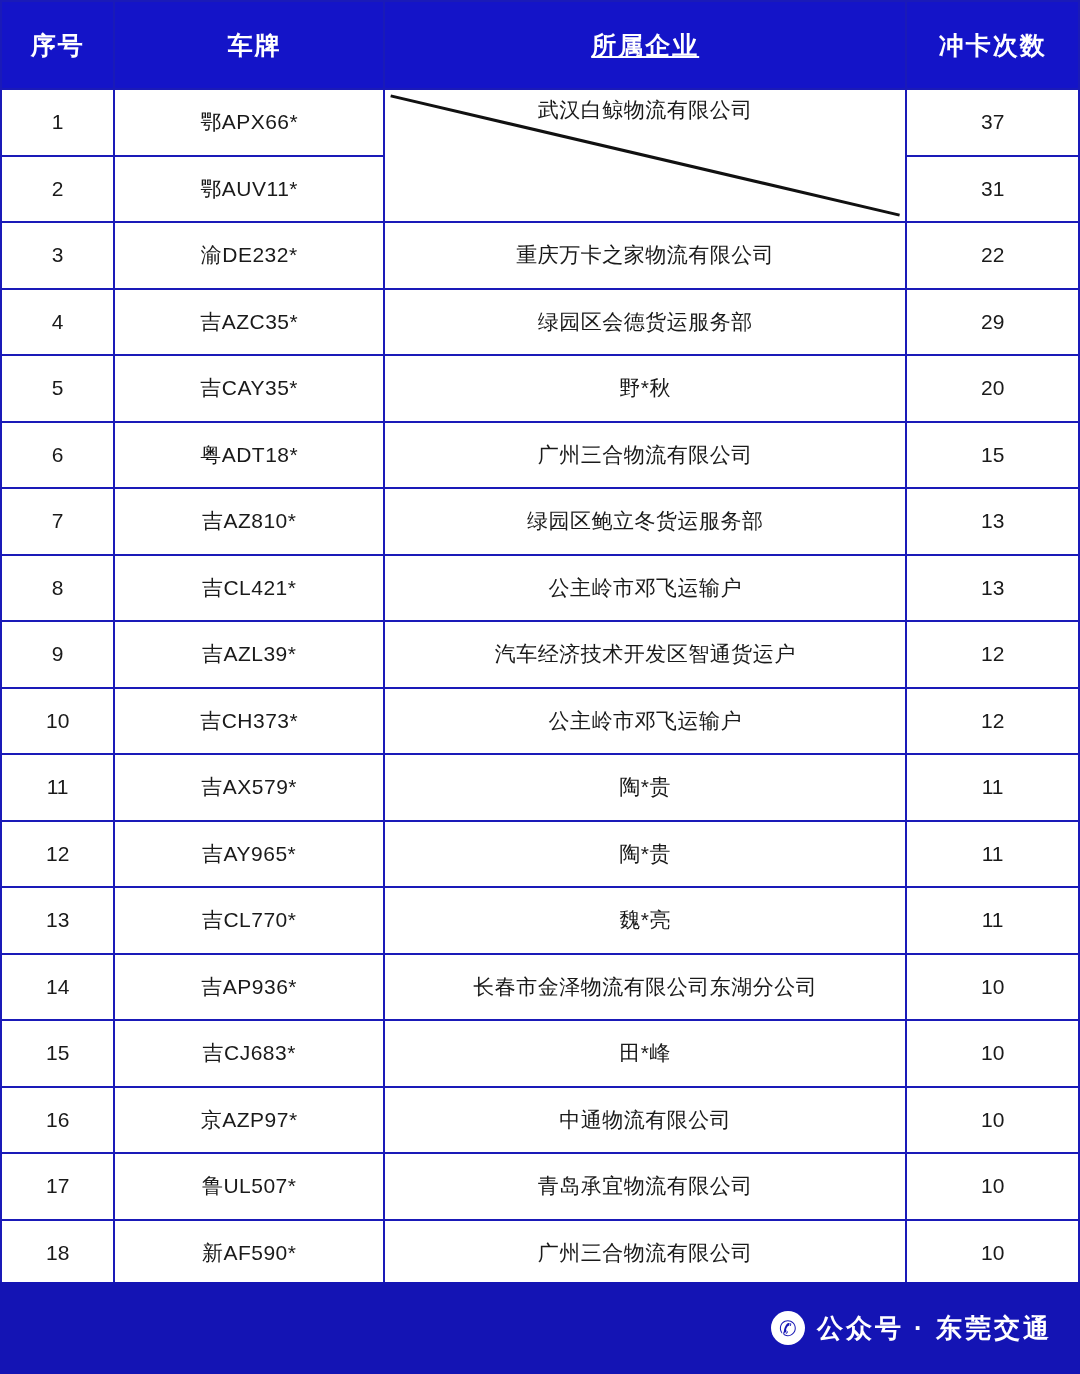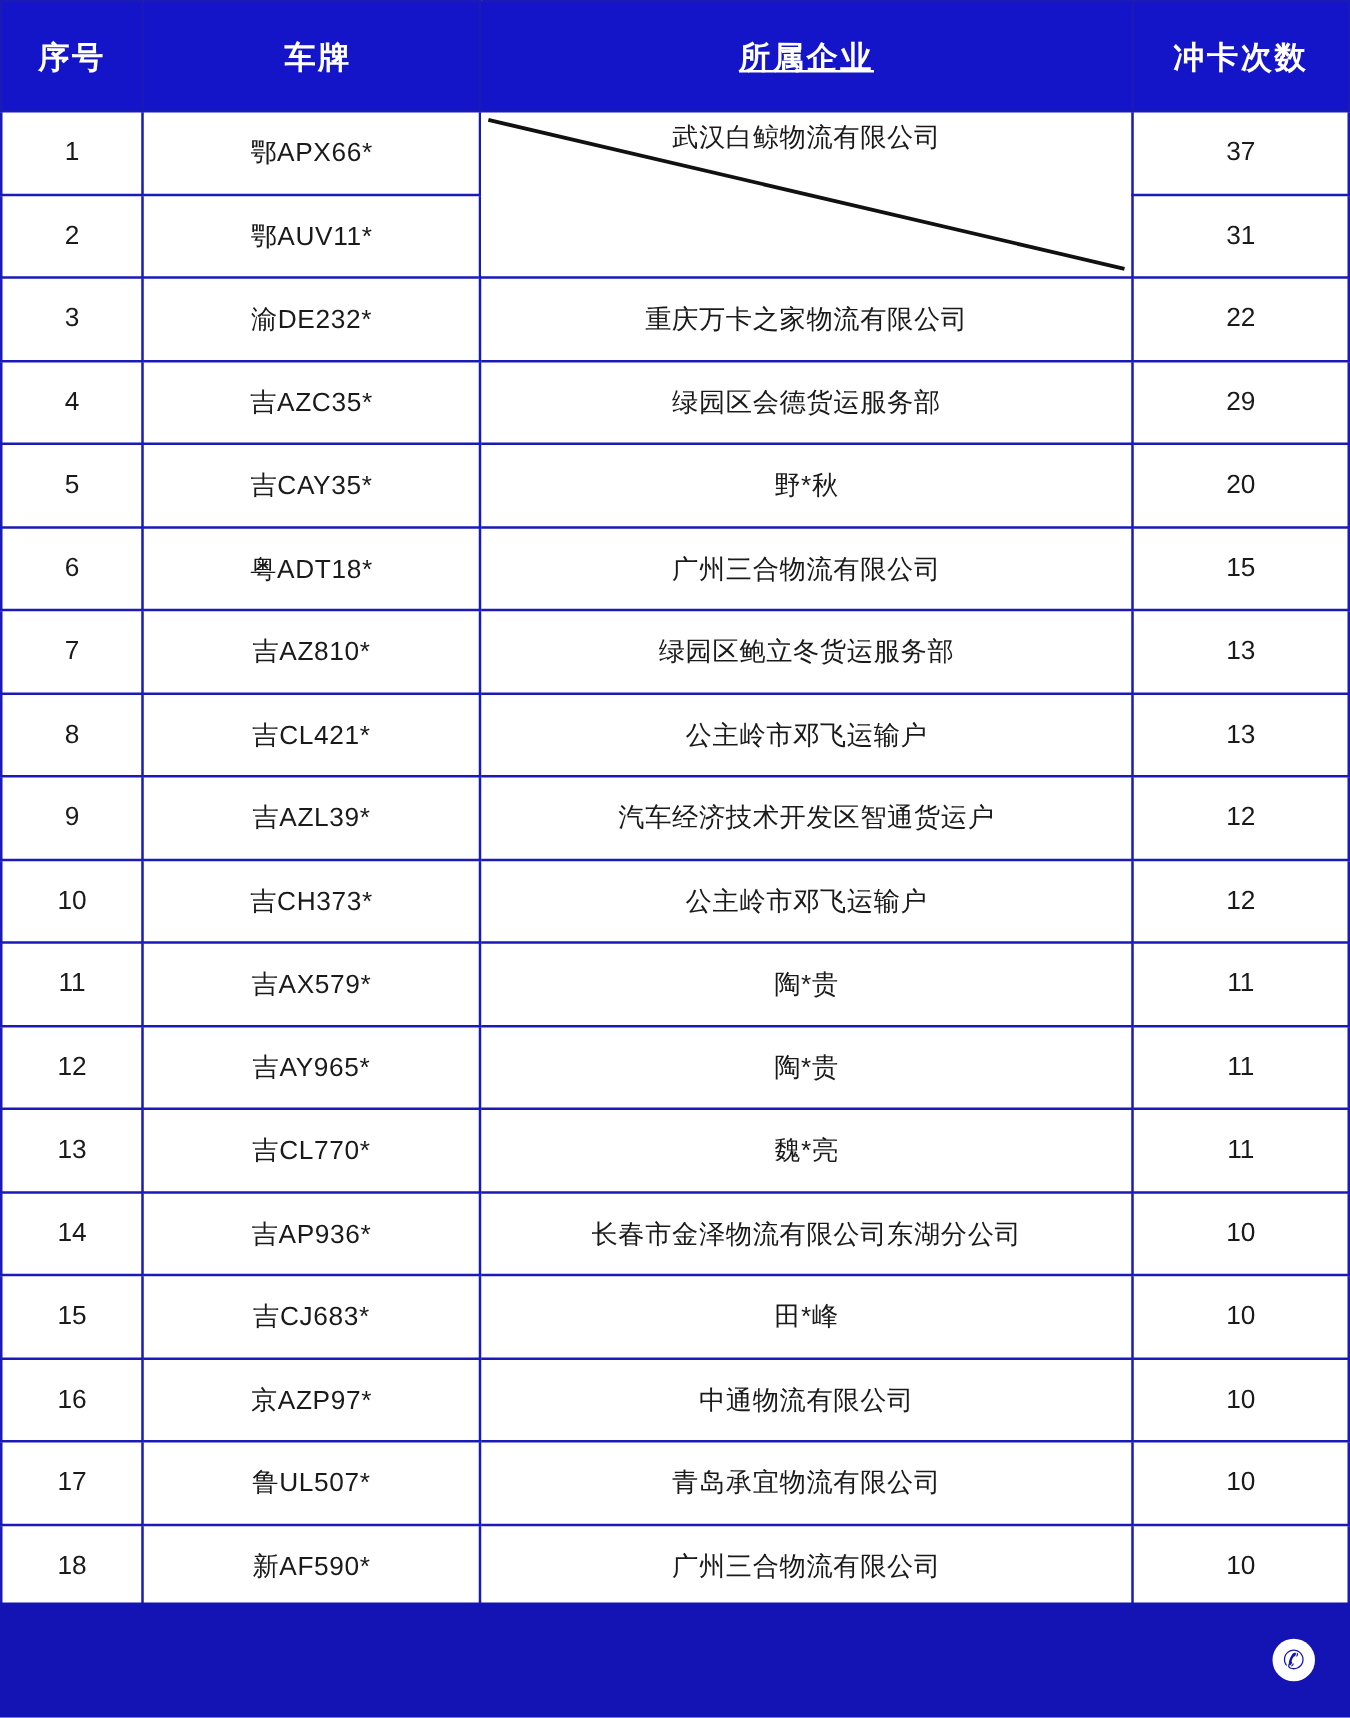--- a/index.html
+++ b/index.html
@@ -11,21 +11,21 @@
     height: 1374px;
     background: #ffffff;
     font-family: "Liberation Sans", "DejaVu Sans", sans-serif;
     color: #111111;
     overflow: hidden;
   }
   .page {
     position: relative;
     width: 1080px;
     height: 1374px;
-    background: #bef264;
+    background: #be185d;
     box-sizing: border-box;
   }
   table.data-table {
     border-collapse: collapse;
     width: 1080px;
     table-layout: fixed;
     background: #ffffff;
   }
   table.data-table th,
   table.data-table td {
@@ -44,21 +44,21 @@
   }
   table.data-table tbody td {
     background: #ffffff;
     color: #1a1a1a;
     font-size: 21px;
     height: 66.5px;
     font-weight: normal;
   }
   td.col-idx { width: 105px; font-size: 20px; }
   td.col-plate { width: 250px; font-size: 21px; letter-spacing: 0.5px; }
-  td.col-company { width: 549px; font-size: 21px; letter-spacing: 0.5px; }
+  td.col-company { width: 549px; font-size: 21px; letter-spacing: 0.5px; border-radius: 28px; }
   td.col-count { width: 176px; font-size: 21px; }
   th.col-idx { width: 105px; }
   th.col-plate { width: 250px; padding-left: 12px; }
   th.col-company { width: 484px; text-decoration: underline; }
   th.col-count { width: 160px; }
 
   
   .merged-cell {
     position: relative;
     padding: 0;
@@ -262,16 +262,17 @@
         <td class="col-company">广州三合物流有限公司</td>
         <td class="col-count">10</td>
       </tr>
 
     </tbody>
   </table>
 
   <div class="footer">
     <div class="footer-inner">
       <span class="wechat-icon">✆</span>
+      <span class="footer-text">公众号 · 东莞交通</span>
     </div>
   </div>
 
 </div>
 
 </body></html>

